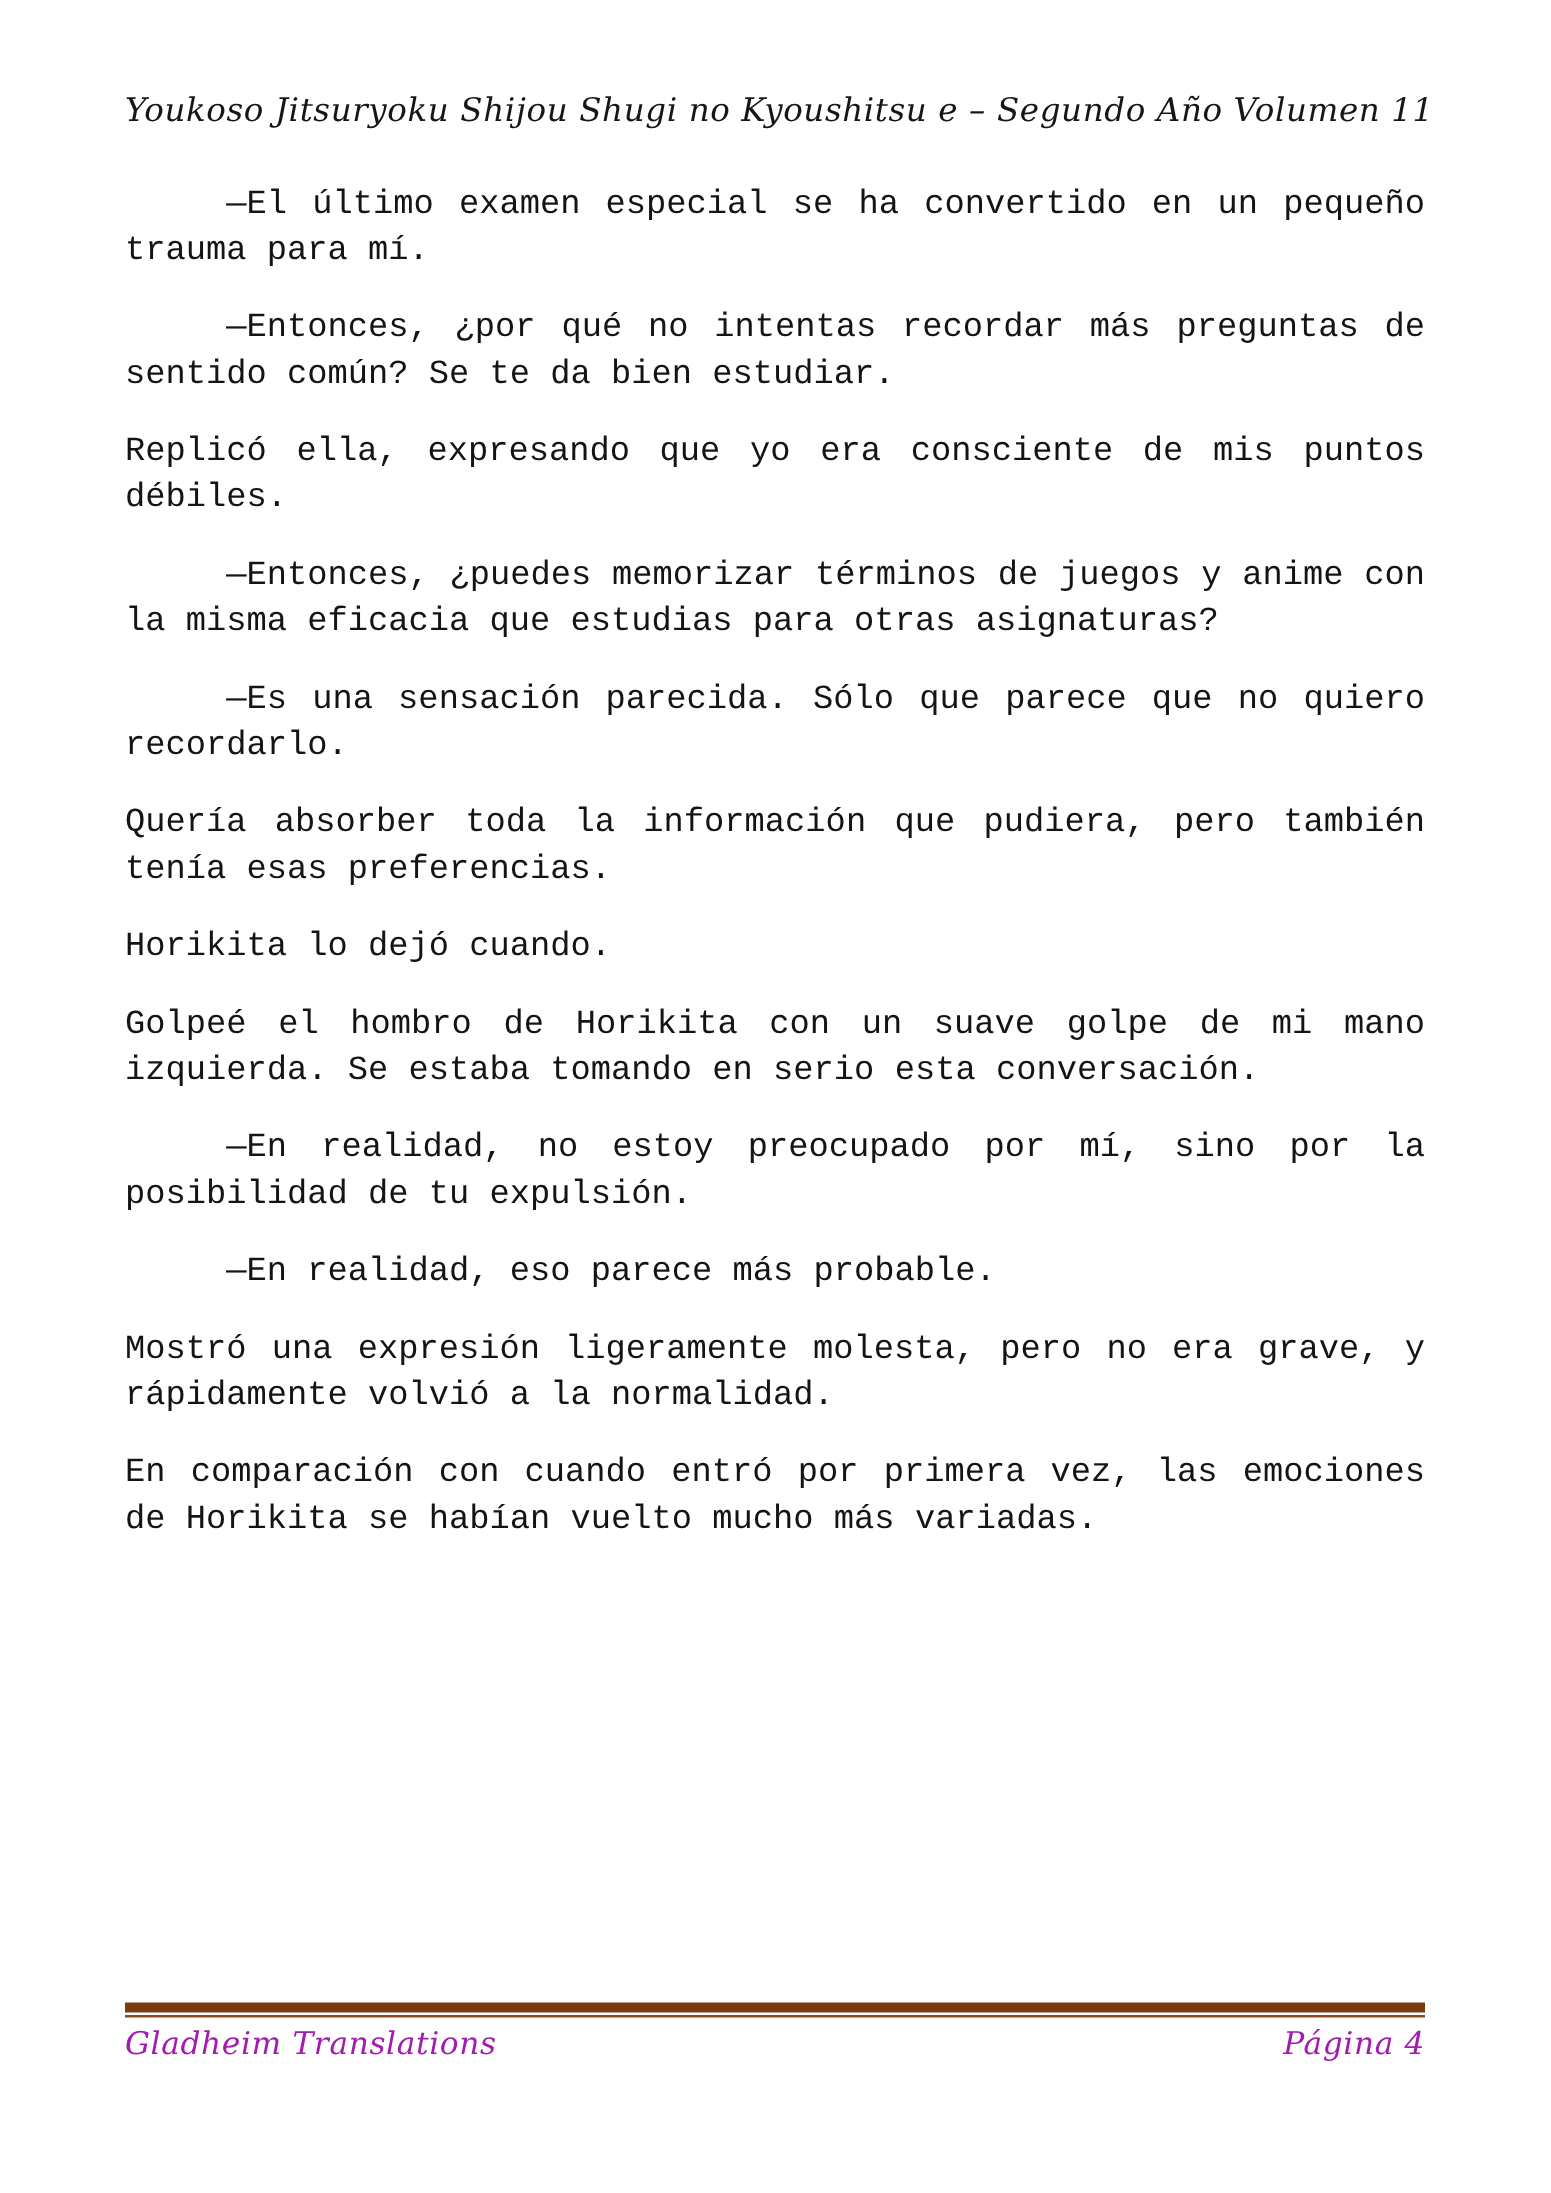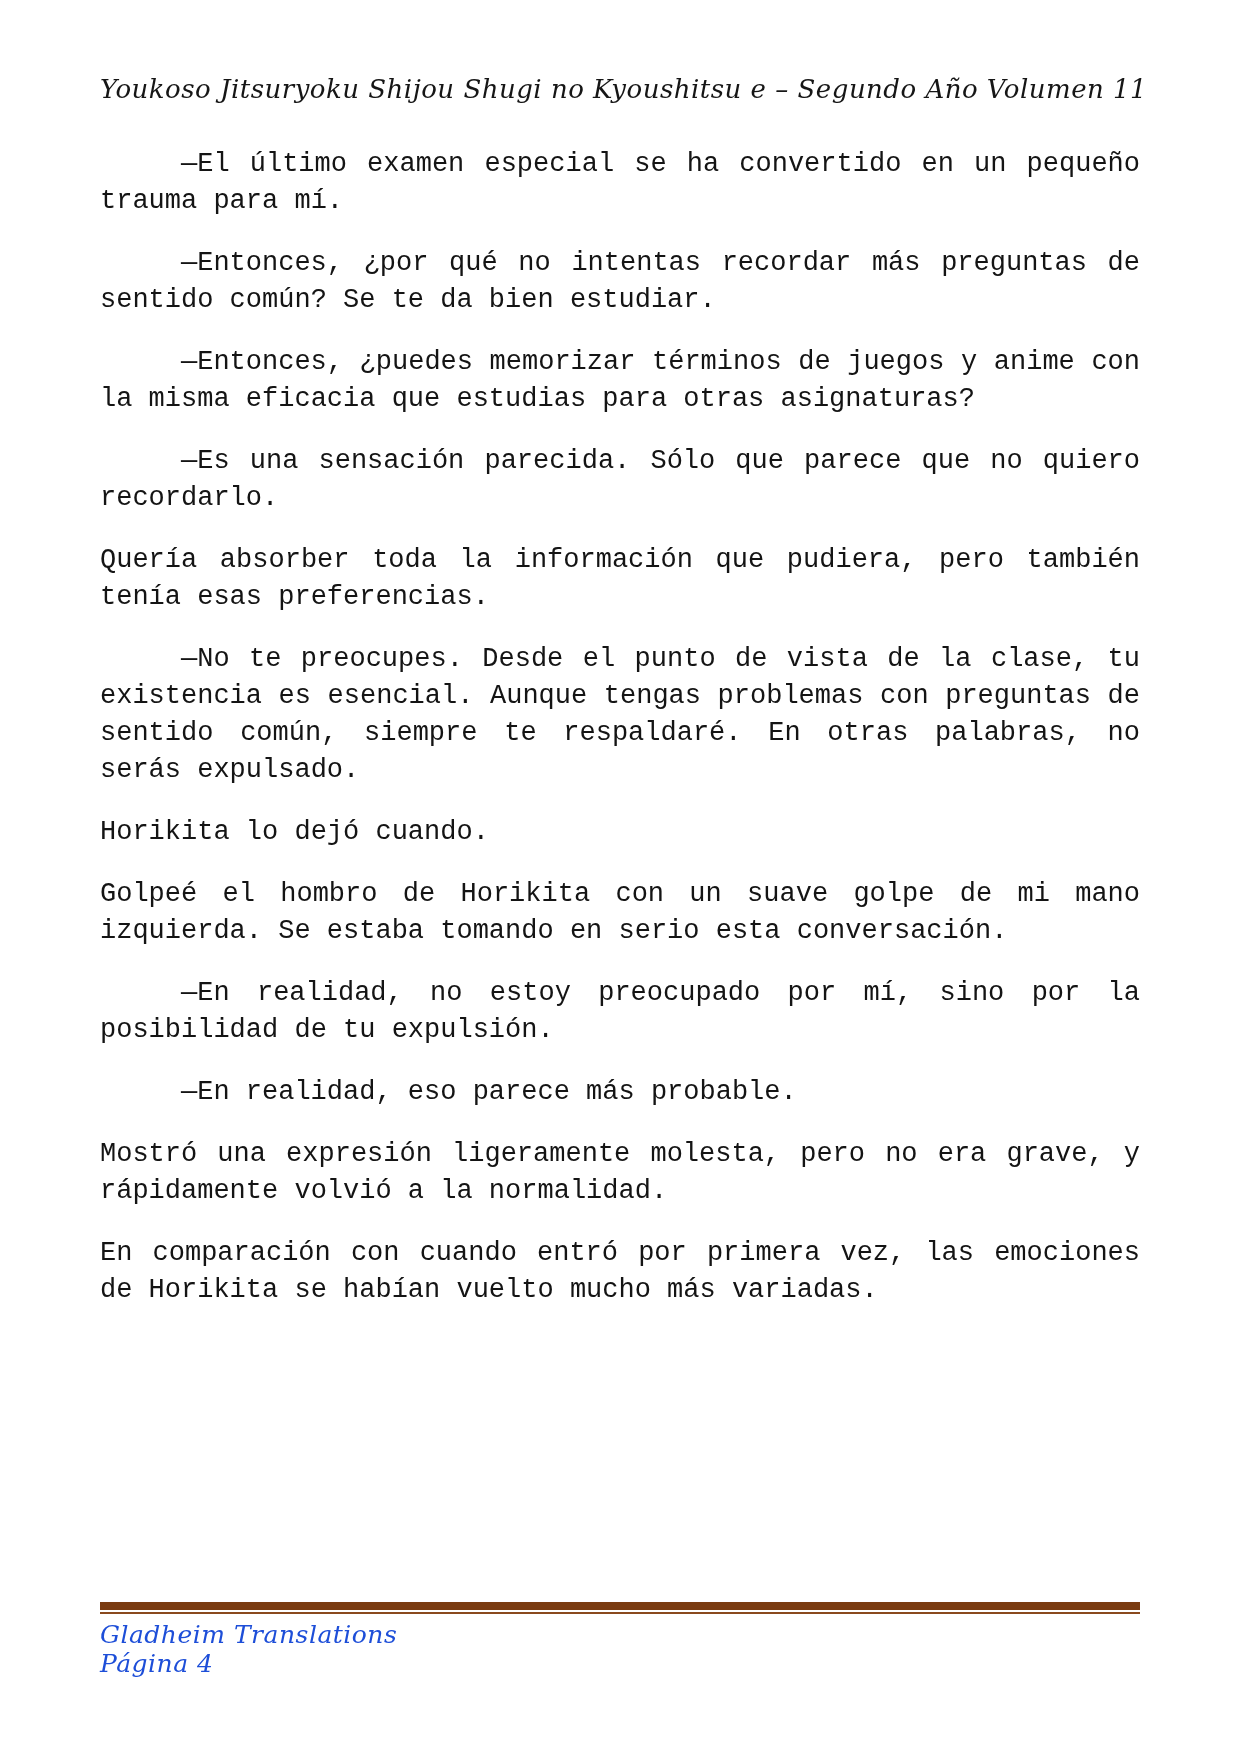--- a/index.html
+++ b/index.html
@@ -64,39 +64,38 @@
     left: 100px;
     right: 101px;
     top: 1620px;
     display: flex;
     justify-content: space-between;
     align-items: baseline;
     font-family: "DejaVu Serif", serif;
     font-style: italic;
     font-size: 25px;
     letter-spacing: 0.5px;
-    color: #1d4ed8;
-    flex-direction: column;
+    color: #a21caf;
   }
 </style>
 </head>
 <body>
 
 <div class="page">
 
   <div class="header">Youkoso Jitsuryoku Shijou Shugi no Kyoushitsu e – Segundo Año Volumen 11</div>
 
   <div class="content">
 
   <p class="para indent">—El último examen especial se ha convertido en un pequeño trauma para mí.</p>
       <p class="para indent">—Entonces, ¿por qué no intentas recordar más preguntas de sentido común? Se te da bien estudiar.</p>
+      <p class="para">Replicó ella, expresando que yo era consciente de mis puntos débiles.</p>
       <p class="para indent">—Entonces, ¿puedes memorizar términos de juegos y anime con la misma eficacia que estudias para otras asignaturas?</p>
       <p class="para indent">—Es una sensación parecida. Sólo que parece que no quiero recordarlo.</p>
       <p class="para">Quería absorber toda la información que pudiera, pero también tenía esas preferencias.</p>
-      <p class="para indent">—No te preocupes. Desde el punto de vista de la clase, tu existencia es esencial. Aunque tengas problemas con preguntas de sentido común, siempre te respaldaré. En otras palabras, no serás expulsado.</p>
       <p class="para">Horikita lo dejó cuando.</p>
       <p class="para">Golpeé el hombro de Horikita con un suave golpe de mi mano izquierda. Se estaba tomando en serio esta conversación.</p>
       <p class="para indent">—En realidad, no estoy preocupado por mí, sino por la posibilidad de tu expulsión.</p>
       <p class="para indent">—En realidad, eso parece más probable.</p>
       <p class="para">Mostró una expresión ligeramente molesta, pero no era grave, y rápidamente volvió a la normalidad.</p>
       <p class="para">En comparación con cuando entró por primera vez, las emociones de Horikita se habían vuelto mucho más variadas.</p>
     </div>
 
   <div class="footer-rule">
     <div class="thick"></div>

